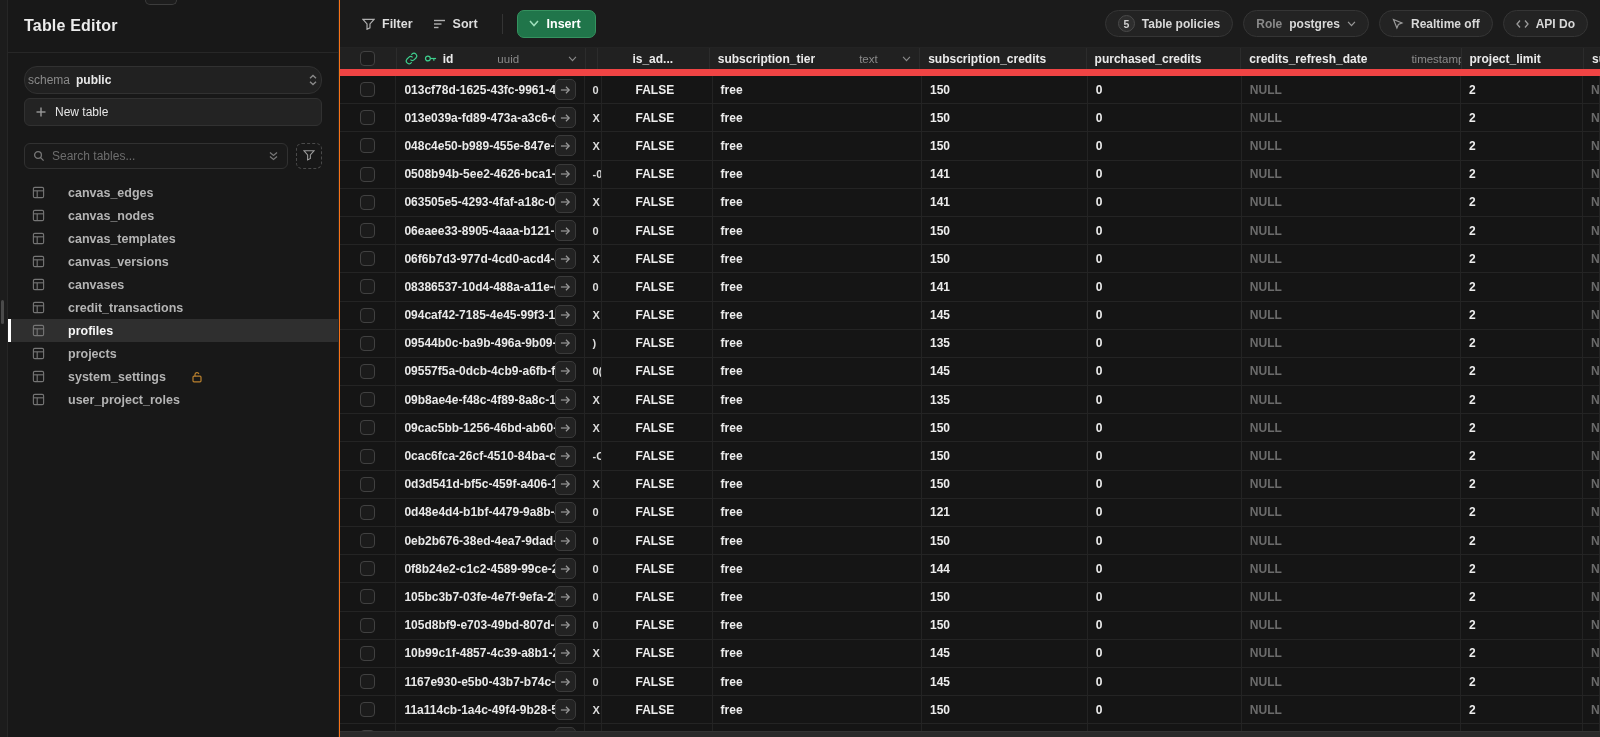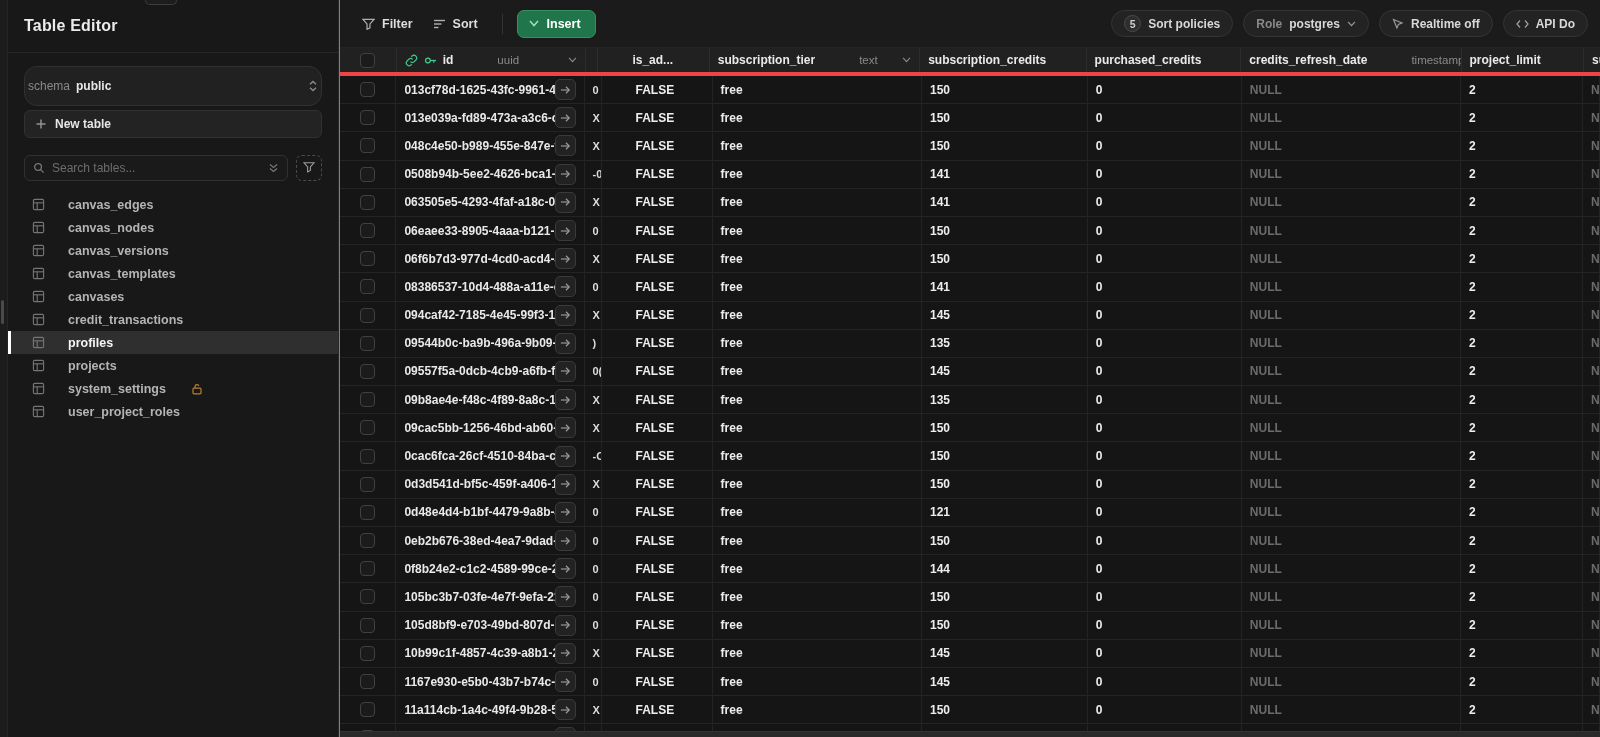--- a/index.html
+++ b/index.html
@@ -1,39 +1,39 @@
 <!DOCTYPE html>
 <html style="--accent-green: #3ecf8e; --insert-bg: #20754a; --insert-border: #35925f; --lock-amber: #b9802e;"><head>
 <meta charset="utf-8">
 <style>
   * { margin:0; padding:0; box-sizing:border-box; }
   html,body { background:#0e0e0e; }
   body { font-family:"Liberation Sans","DejaVu Sans",sans-serif; }
   #app {
     position:relative; width:1600px; height:737px; overflow:hidden;
-    background:#0ea5e9; color:#e6e6e6; font-size:12px;
+    background:#f97316; color:#e6e6e6; font-size:12px;
   }
   
   .rail { position:absolute; left:0; top:0; bottom:0; width:8px; background:#1c1c1c; border-right:1px solid #262626; }
   .rail-thumb { position:absolute; left:1px; top:300px; width:3px; height:24px; background:#4a4a4a; border-radius:2px; }
   
   .sidebar { position:absolute; left:8px; top:0; bottom:0; width:331px; background:#181818; border-right:1px solid #282828; }
   .pill-fragment { position:absolute; left:137px; top:0; width:32px; height:5px; border:1px solid #3c3c3c; border-top:none; border-radius:0 0 6px 6px; background:#1d1d1d; }
   .side-header { height:53px; display:flex; align-items:center; padding:0 16px; border-bottom:1px solid #272727; }
   .side-title { font-size:16px; font-weight:700; color:#ececec; letter-spacing:.2px; }
   .side-body { padding:13px 16px 0 16px; }
-  .schema-select { height:40px; border:1px solid #313131; background:#212121; border-radius:13px;
+  .schema-select { height:28px; border:1px solid #313131; background:#212121; border-radius:13px;
     display:flex; align-items:center; padding:0 3px; cursor:pointer; }
   .schema-label { color:#8a8a8a; }
   .schema-value { color:#e8e8e8; font-weight:700; margin-left:6px; }
   .schema-select .updown { margin-left:auto; color:#8a8a8a; display:flex; }
   .newtable-btn { margin-top:4px; height:28px; border:1px solid #313131; background:#232323; border-radius:6px;
     display:flex; align-items:center; padding:0 10px; gap:8px; cursor:pointer; }
   .newtable-btn .plus { color:#9a9a9a; display:flex; }
-  .newtable-label { color:#e6e6e6; font-weight:700; }
+  .newtable-label { color:#e6e6e6; font-weight:400; }
   .search-row { margin-top:17px; display:flex; align-items:center; gap:8px; }
   .search-box { flex:1; height:26px; border:1px solid #313131; border-radius:6px; display:flex; align-items:center; padding:0 8px; gap:7px; background:#1a1a1a; }
   .search-box .mag { color:#777; display:flex; }
   .search-input { flex:1; background:transparent; border:none; outline:none; color:#cfcfcf; font-size:12px; font-family:inherit; }
   .search-input::placeholder { color:#6d6d6d; }
   .search-box .dchev { color:#777; display:flex; }
   .side-filter-btn { width:26px; height:26px; border:1px dashed #4a4a4a; border-radius:6px; display:flex; align-items:center; justify-content:center; color:#9a9a9a; background:transparent; cursor:pointer; }
   .table-list { margin-top:12px; margin-left:-16px; margin-right:-16px; }
   .side-item { position:relative; height:23px; display:flex; align-items:center; gap:23px; padding:0 16px 0 24px; color:#b4b4b4; cursor:pointer; }
   .side-item .t-icon { color:#767676; display:flex; flex-shrink:0; }
@@ -54,21 +54,21 @@
   .insert-btn .ic { color:#9fe0bd; display:flex; }
   .tb-spacer { flex:1; }
   .pill { display:flex; align-items:center; gap:7px; height:27px; padding:0 12px; border-radius:14px;
     border:1px solid #353535; background:#232323; color:#d8d8d8; font-weight:700; font-size:12px; cursor:pointer; margin-left:10px; white-space:nowrap; font-family:inherit; }
   .pill .ic { color:#9a9a9a; display:flex; }
   .count-badge { width:17px; height:17px; border-radius:50%; background:#2e2e2e; border:1px solid #4a4a4a; color:#cfcfcf;
     display:flex; align-items:center; justify-content:center; font-size:10.5px; font-weight:700; }
   .pill .dim { color:#8a8a8a; }
   .pill-api { overflow:hidden; }
   
-  .grid-header { height:28px; flex-shrink:0; background:#212121; display:flex; border-bottom:4px solid #ef4444; }
+  .grid-header { height:28px; flex-shrink:0; background:#212121; display:flex; border-bottom:7px solid #ef4444; }
   .hcell { display:flex; align-items:center; gap:6px; padding:0 8px; border-right:1px solid #2c2c2c; overflow:hidden; white-space:nowrap; }
   .hname { color:#eaeaea; font-weight:700; font-size:12px; }
   .htype { color:#8a8a8a; font-size:11.5px;padding-left:38px; }
   .hchev { margin-left:auto; color:#8a8a8a; display:flex; flex-shrink:0; }
   .keyic, .linkic { color:var(--accent-green,#3ecf8e); display:flex; flex-shrink:0; }
   .col-check { width:58px; justify-content:center; padding:0; }
   .col-id { width:193px; }
   .col-frag { width:13px; padding:0 2px; }
   .col-admin { width:87px;margin-left:26px; }
   .col-tier { width:215px; }
@@ -176,34 +176,34 @@
 
   <div class="side-item">
 
     <span class="t-icon">
       <svg width="13" height="13" viewBox="0 0 14 14" fill="none" stroke="currentColor" stroke-width="1.2">
                 <rect x="1.5" y="1.5" width="11" height="11" rx="1.5"></rect>
                 <line x1="1.5" y1="5.2" x2="12.5" y2="5.2"></line>
                 <line x1="5.6" y1="5.2" x2="5.6" y2="12.5"></line>
               </svg>
     </span>
-    <span class="t-label">canvas_versions</span>
+    <span class="t-label">canvas_templates</span>
 
   </div>
 
   <div class="side-item">
 
     <span class="t-icon">
       <svg width="13" height="13" viewBox="0 0 14 14" fill="none" stroke="currentColor" stroke-width="1.2">
                 <rect x="1.5" y="1.5" width="11" height="11" rx="1.5"></rect>
                 <line x1="1.5" y1="5.2" x2="12.5" y2="5.2"></line>
                 <line x1="5.6" y1="5.2" x2="5.6" y2="12.5"></line>
               </svg>
     </span>
-    <span class="t-label">canvas_templates</span>
+    <span class="t-label">canvas_versions</span>
 
   </div>
 
   <div class="side-item">
 
     <span class="t-icon">
       <svg width="13" height="13" viewBox="0 0 14 14" fill="none" stroke="currentColor" stroke-width="1.2">
                 <rect x="1.5" y="1.5" width="11" height="11" rx="1.5"></rect>
                 <line x1="1.5" y1="5.2" x2="12.5" y2="5.2"></line>
                 <line x1="5.6" y1="5.2" x2="5.6" y2="12.5"></line>
@@ -312,21 +312,21 @@
         <span class="ic">
           <svg width="10" height="7" viewBox="0 0 10 7" fill="none" stroke="currentColor" stroke-width="1.5">
               <polyline points="1,1 5,5.5 9,1"></polyline>
             </svg>
         </span>
         <span>Insert</span>
       </button>
       <div class="tb-spacer"></div>
       <button class="pill">
         <span class="count-badge">5</span>
-        <span>Sort policies</span>
+        <span>Table policies</span>
       </button>
       <button class="pill">
         <span class="dim">Role</span>
         <span>postgres</span>
         <span class="ic">
           <svg width="9" height="6" viewBox="0 0 10 7" fill="none" stroke="currentColor" stroke-width="1.4">
               <polyline points="1,1 5,5.5 9,1"></polyline>
             </svg>
         </span>
       </button>

